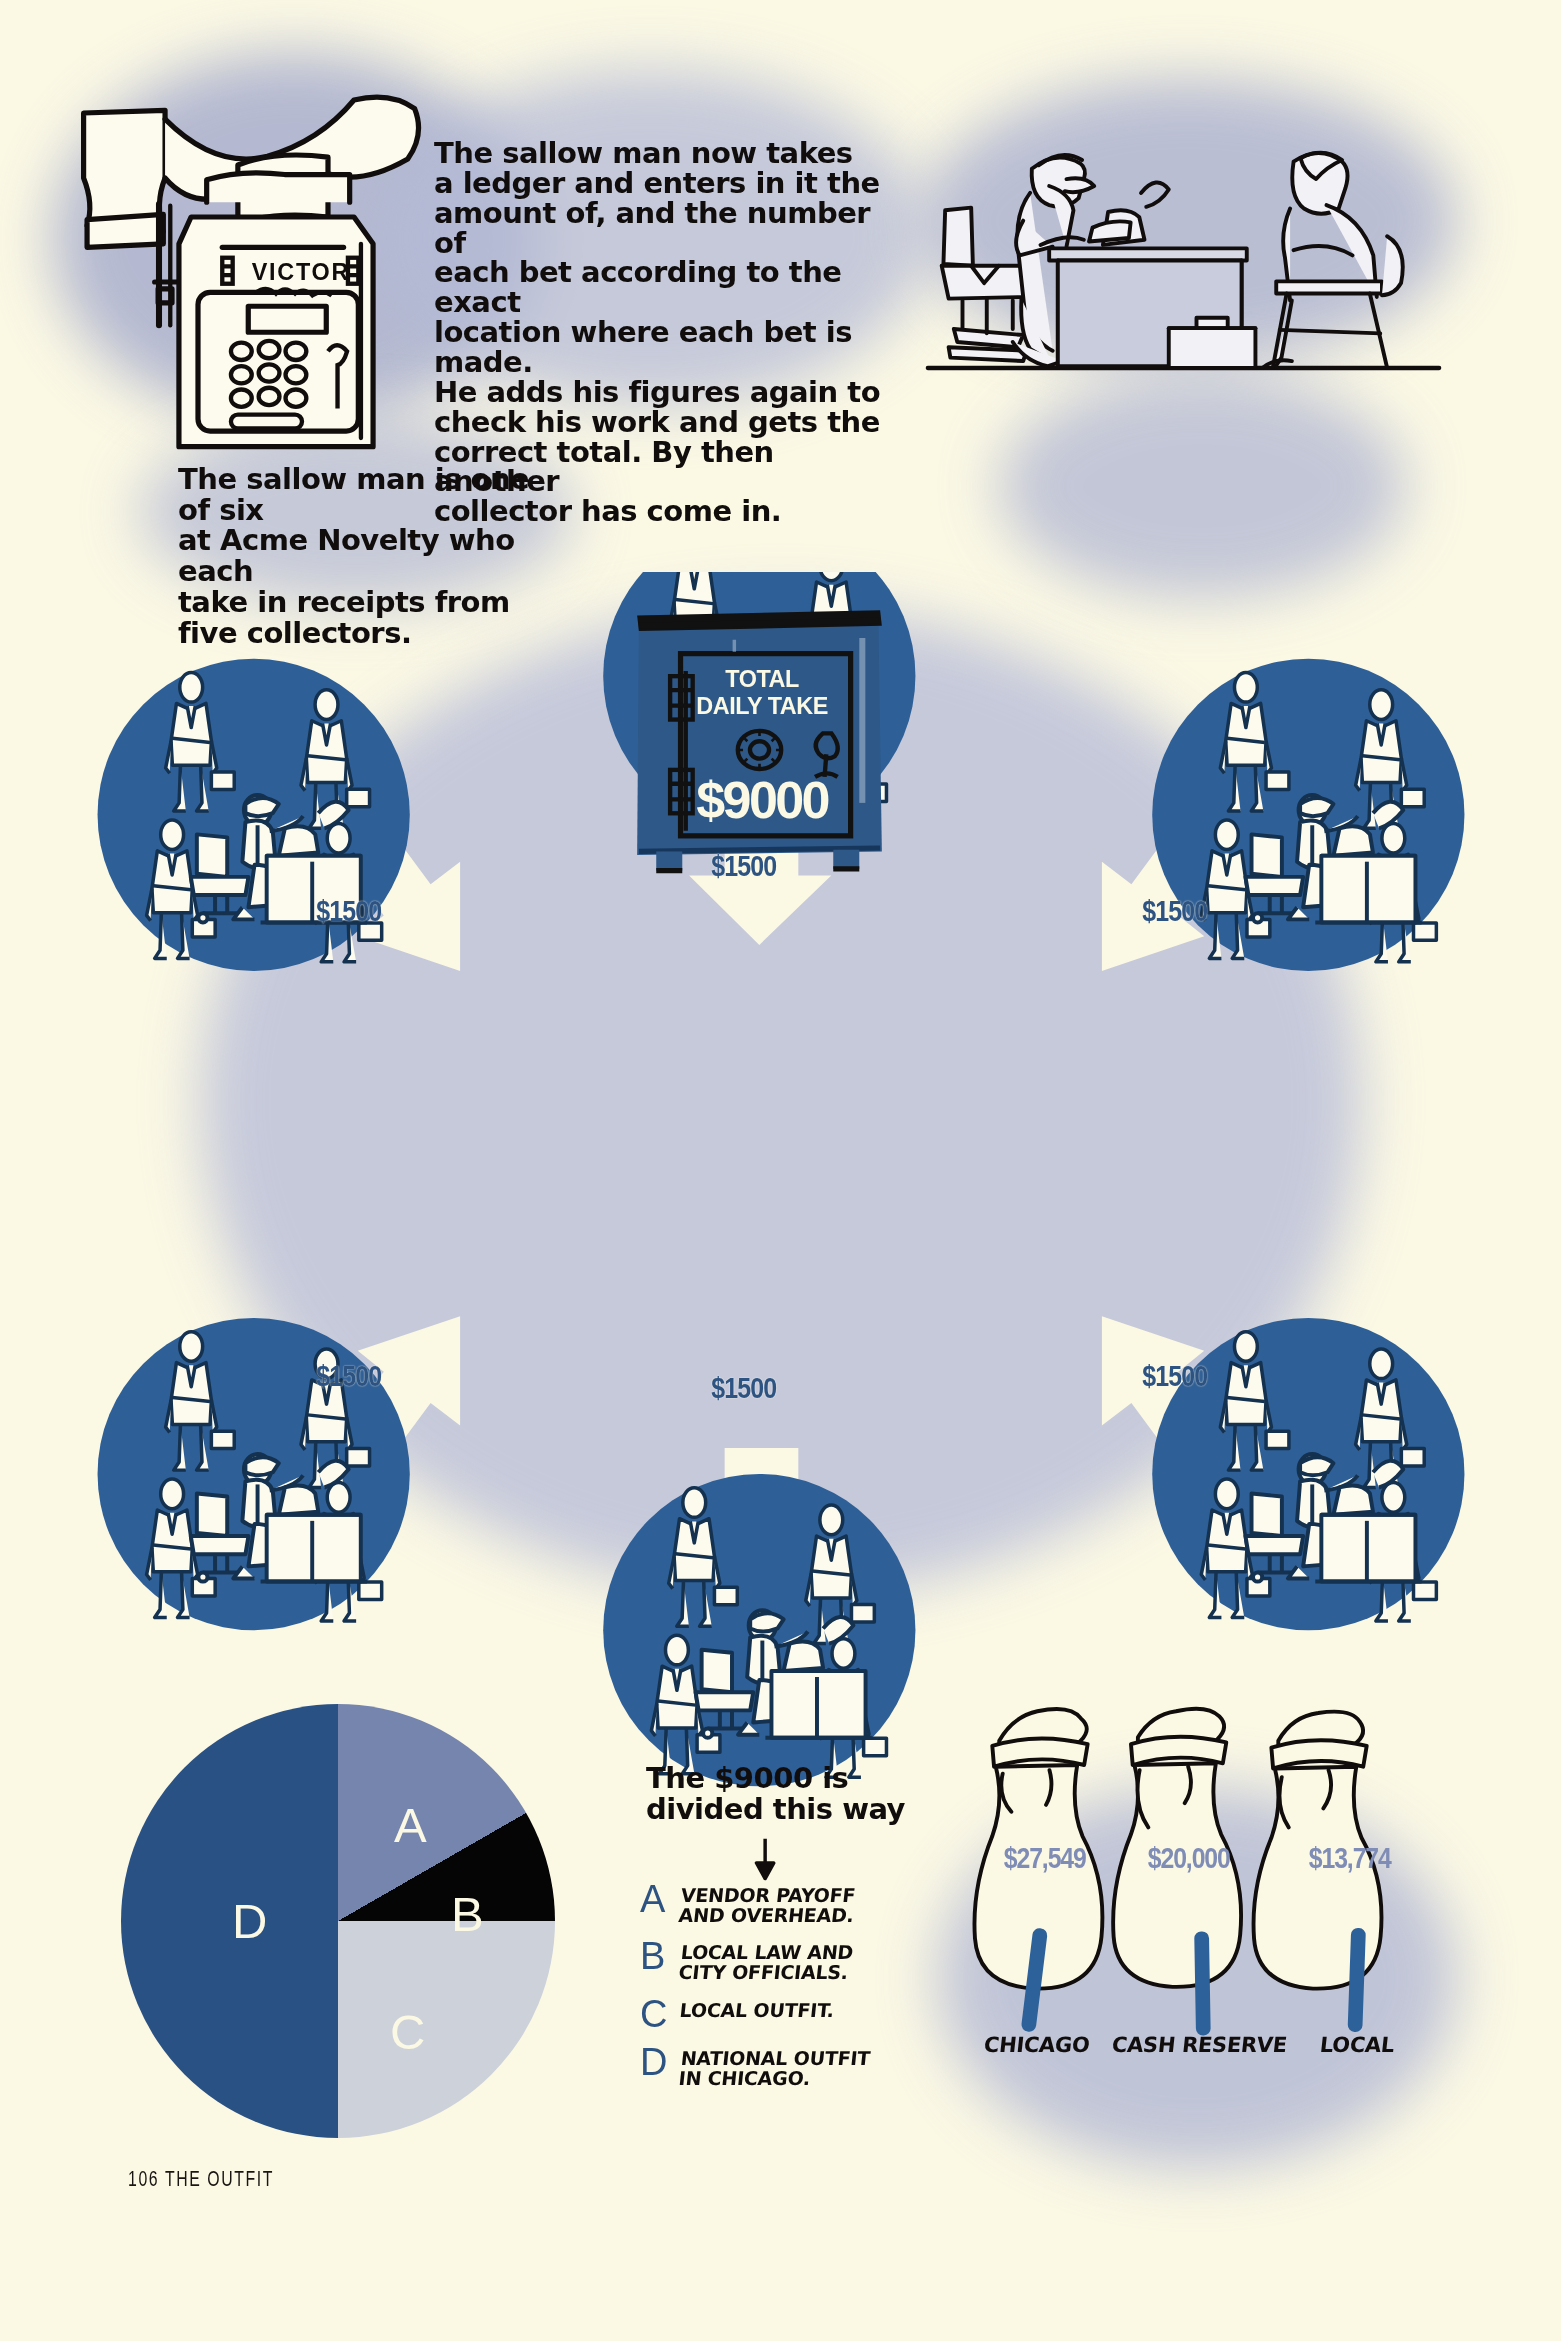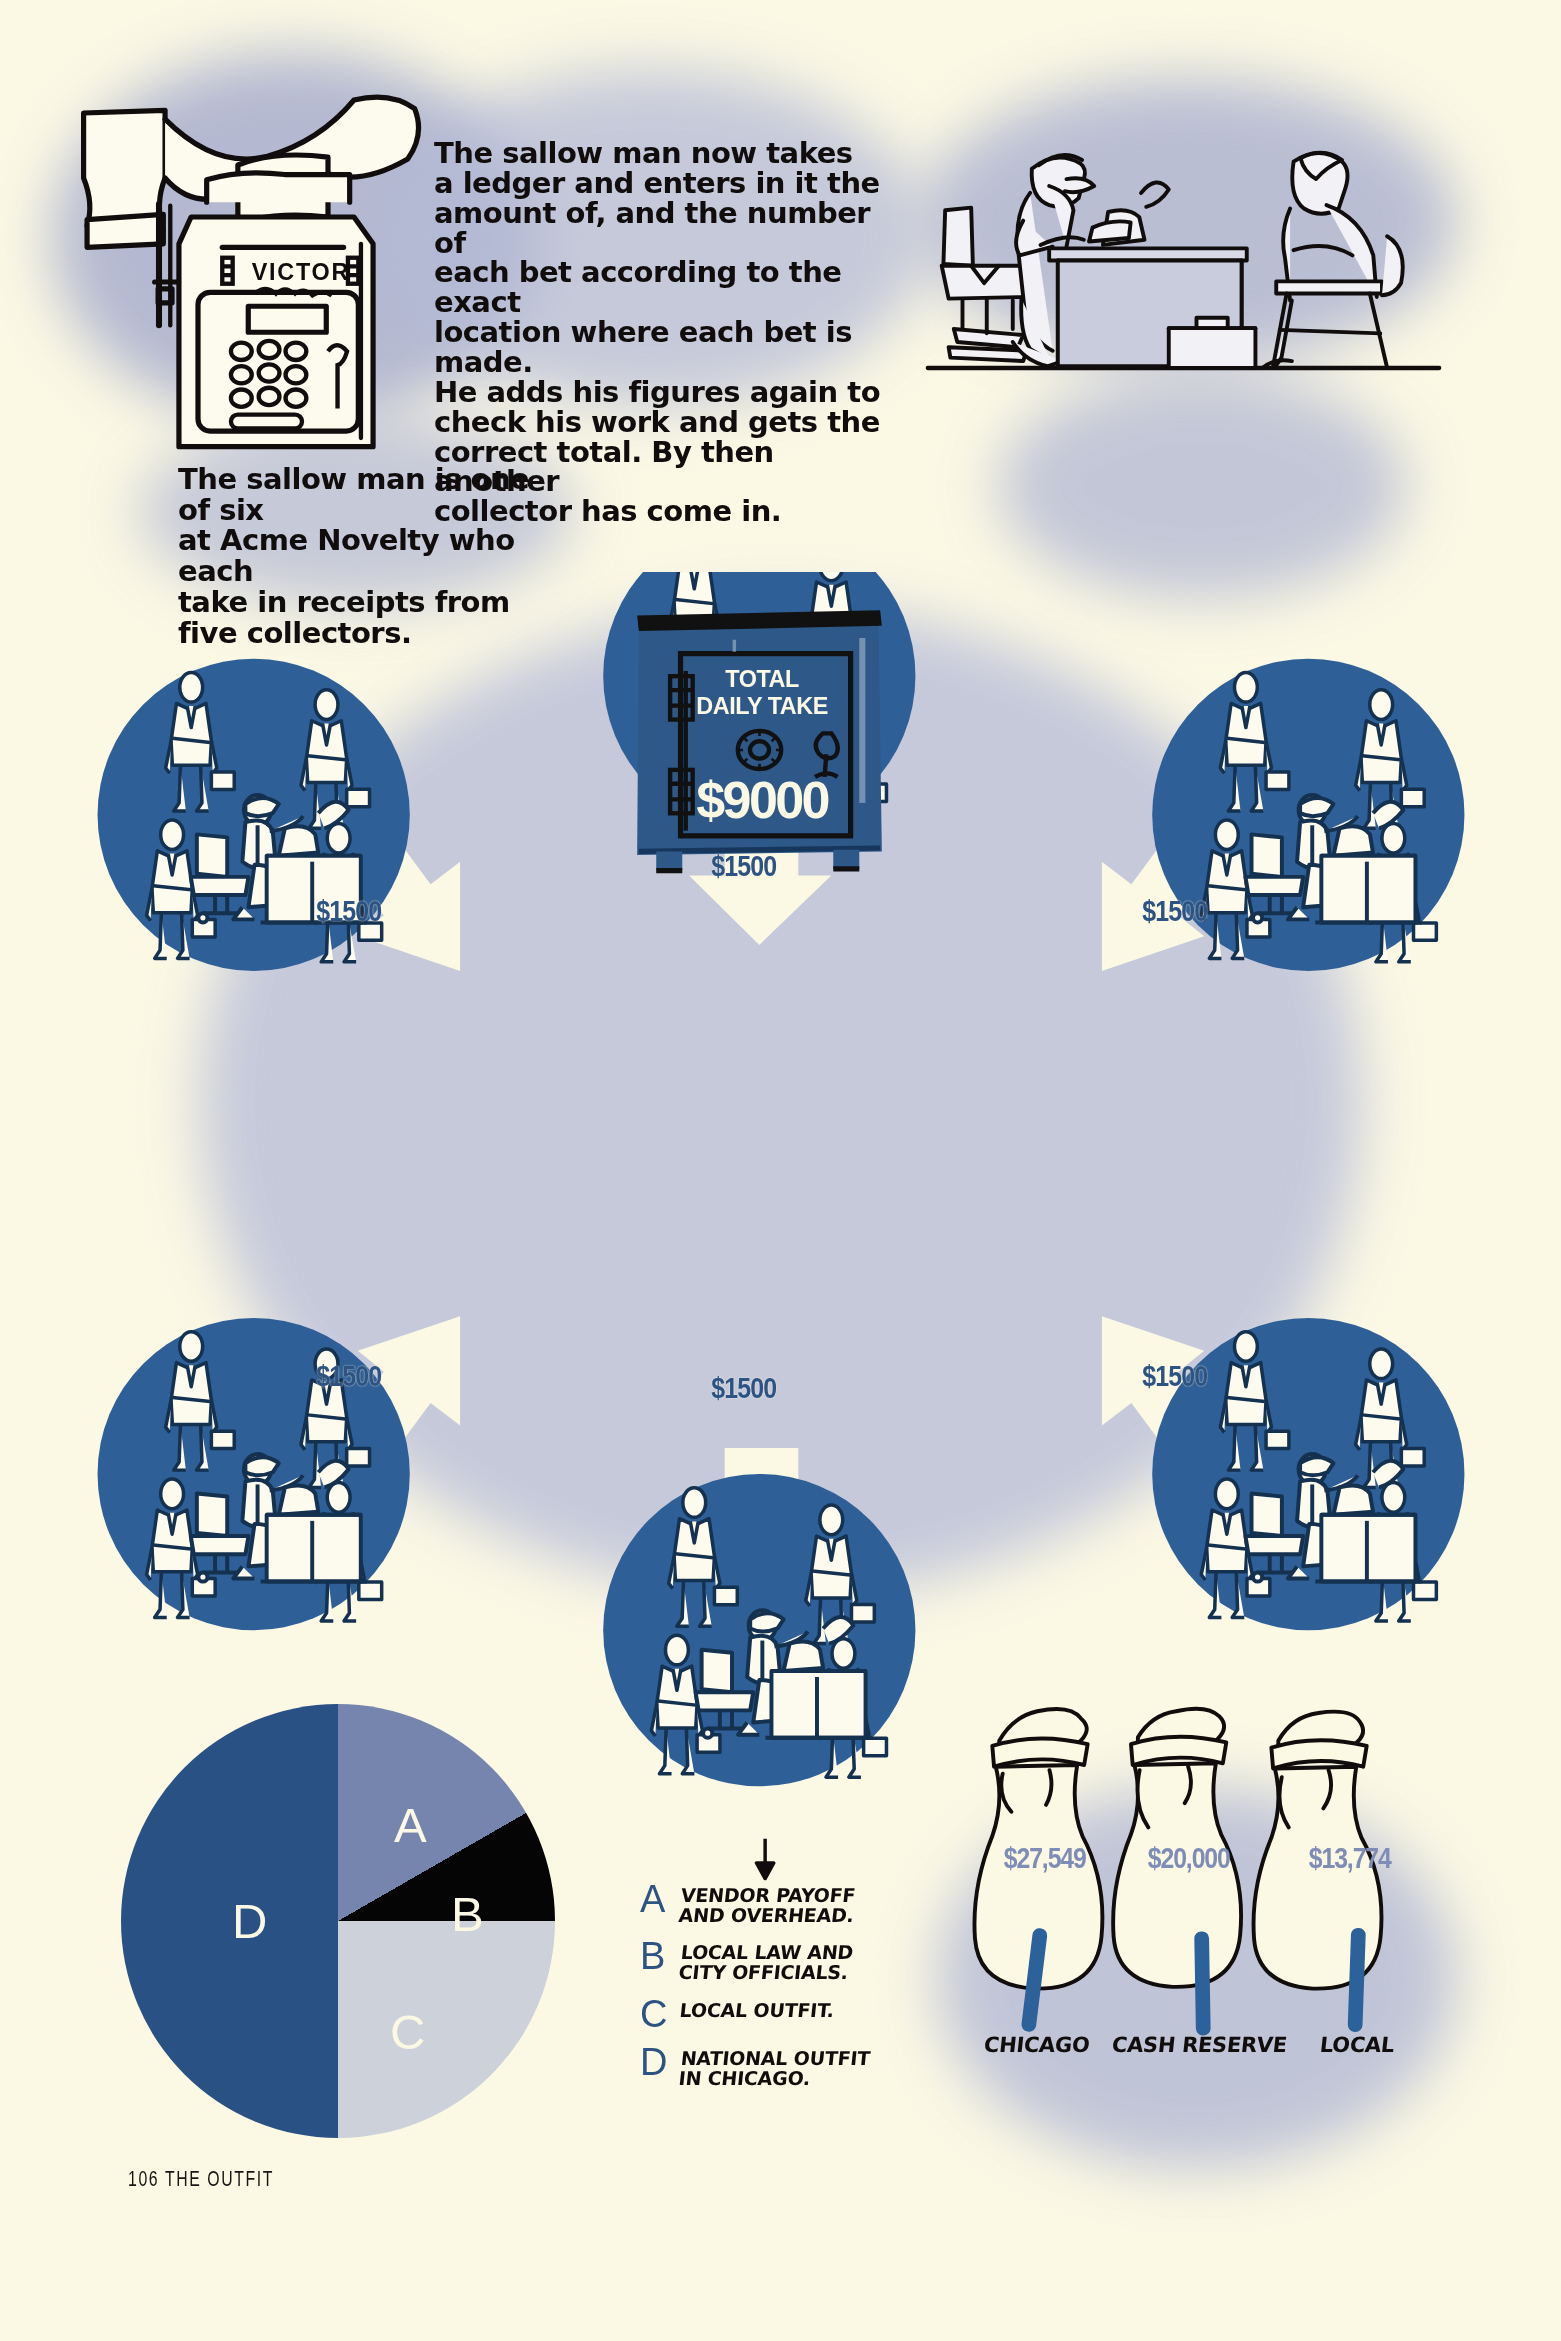--- a/index.html
+++ b/index.html
@@ -431,20 +431,22 @@
   </div>
 
   <div id="pie-wrap">
     <div id="pie" style="background: conic-gradient(rgb(117, 133, 173) 0deg, rgb(117, 133, 173) 60.12deg, rgb(5, 5, 5) 60.12deg, rgb(5, 5, 5) 90deg, rgb(204, 209, 218) 90deg, rgb(204, 209, 218) 180deg, rgb(42, 81, 131) 180deg, rgb(42, 81, 131) 360deg);"></div>
     <div class="pie-letter" style="left:273px; top:97px;">A</div>
     <div class="pie-letter" style="left:330px; top:186px;">B</div>
     <div class="pie-letter" style="left:269px; top:304px;">C</div>
     <div class="pie-letter" style="left:111px; top:193px;">D</div>
   </div>
 
+  <div class="hand" id="divided-note">The $9000 is
+divided this way</div>
   <div id="down-arrow">
     <svg width="26" height="45" viewBox="0 0 30 52">
       <path d="M14 2 L14 34 M14 48 L4 30 L24 30 Z" fill="#100d0c" stroke="#100d0c" stroke-width="4" stroke-linejoin="round"></path>
     </svg>
   </div>
 
   <div id="pie-legend">
     <div class="legend-row">
       <div class="legend-key">A</div>
       <div class="legend-txt">VENDOR PAYOFF

